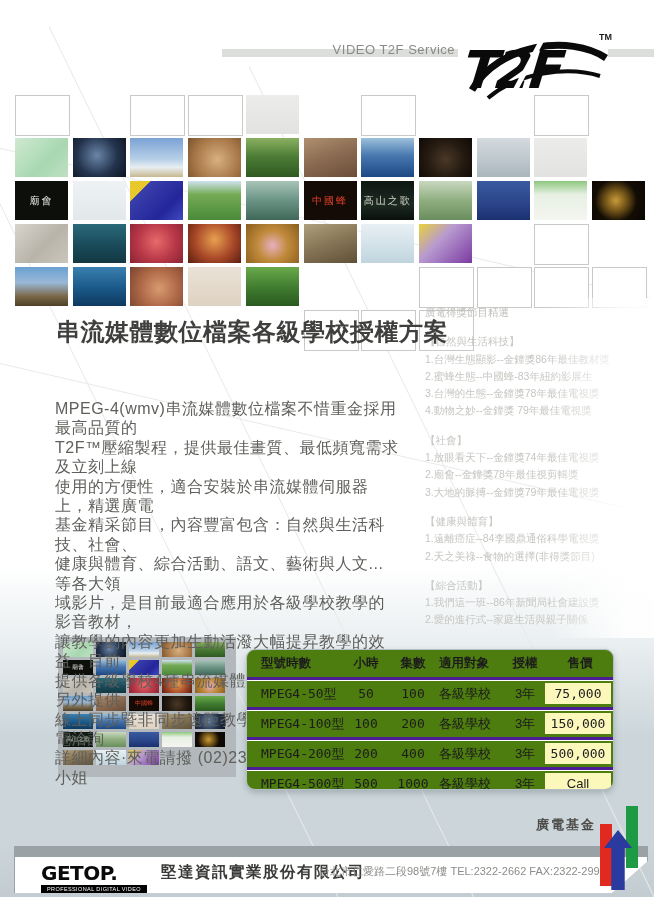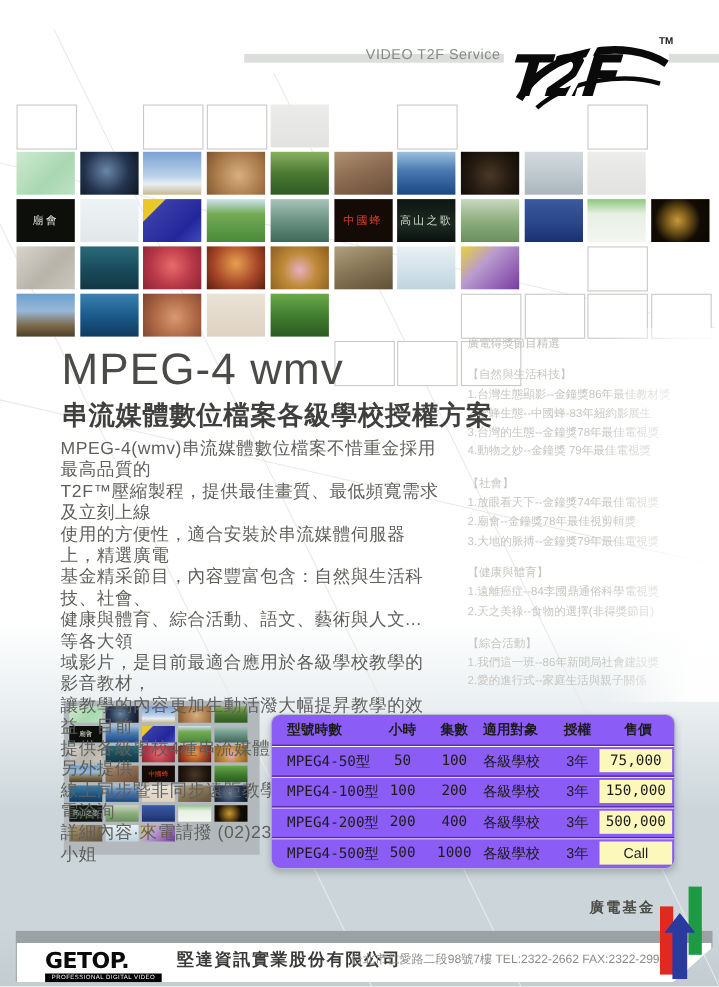--- a/index.html
+++ b/index.html
@@ -42,26 +42,26 @@
      background:linear-gradient(90deg,rgba(255,255,255,0),rgba(255,255,255,.92) 75%);pointer-events:none;}
 
   
   .mini-grid{position:absolute;left:58px;top:637px;width:178px;height:140px;background:#b2b8bc;
      padding:5px;box-sizing:border-box;z-index:2;}
   .mini-row{display:flex;gap:3px;margin-bottom:3px;}
   .mini-tile{width:30px;height:15px;flex:0 0 auto;display:flex;align-items:center;justify-content:center;overflow:hidden;}
   .mini-label{font-size:6px;font-family:"DejaVu Serif",serif;white-space:nowrap;}
 
   
-  .price-table{position:absolute;left:246px;top:649px;width:368px;height:141px;background:#8b5cf6;
+  .price-table{position:absolute;left:246px;top:649px;width:368px;height:141px;background:#4d7c0f;
      border:1px solid #b4bec6;border-radius:9px;z-index:5;box-shadow:0 3px 6px rgba(90,102,112,.35);
      overflow:hidden;box-sizing:border-box;}
   .t-row{display:grid;grid-template-columns:84px 42px 52px 66px 40px 70px;padding-left:14px;
      height:27px;align-items:center;font-size:13px;color:#1c1c1c;}
-  .t-row + .t-row{border-top:1px solid #4c1d95;box-shadow:inset 0 1px 0 #fff;}
+  .t-row + .t-row{border-top:3px solid #4c1d95;box-shadow:inset 0 1px 0 #fff;}
   .t-head{font-weight:bold;font-size:12.5px;}
   .mono{font-family:"DejaVu Sans Mono",monospace;}
   .c-center{text-align:center;}
   .price-cell{background:#fcf8bc;height:21px;line-height:21px;text-align:center;margin-right:4px;}
 
   
   .bgf-label{position:absolute;left:512px;top:816px;width:84px;text-align:right;font-size:13px;
      font-weight:bold;color:#4c4c48;letter-spacing:2px;z-index:7;}
   .bgf-logo{position:absolute;left:597px;top:806px;width:44px;height:84px;z-index:10;}
   .bgf-green{position:absolute;left:29px;top:0;width:12px;height:62px;background:#1f9a44;}
@@ -163,21 +163,20 @@
       <div class="tile tile-empty" style="left: 418.9px; top: 267px;"></div>
       <div class="tile tile-empty" style="left: 476.6px; top: 267px;"></div>
       <div class="tile tile-empty" style="left: 534.3px; top: 267px;"></div>
       <div class="tile tile-empty" style="left: 592px; top: 267px;"></div>
       <div class="tile tile-empty" style="left: 303.5px; top: 310px;"></div>
       <div class="tile tile-empty" style="left: 361.2px; top: 310px;"></div>
       <div class="tile tile-empty" style="left: 418.9px; top: 310px;"></div>
     </div>
 
   <div class="title-block">
-    <div class="title-en">MPEG-4 wmv</div>
     <div class="title-zh">串流媒體數位檔案各級學校授權方案</div>
   </div>
   <div class="body-text">MPEG-4(wmv)串流媒體數位檔案不惜重金採用最高品質的
 T2F™壓縮製程，提供最佳畫質、最低頻寬需求及立刻上線
 使用的方便性，適合安裝於串流媒體伺服器上，精選廣電
 基金精采節目，內容豐富包含：自然與生活科技、社會、
 健康與體育、綜合活動、語文、藝術與人文...等各大領
 域影片，是目前最適合應用於各級學校教學的影音教材，
 讓教學的內容更加生動活潑大幅提昇教學的效益，目前
 提供各級學校4種串流媒體數位檔案授權方案及另外提供

